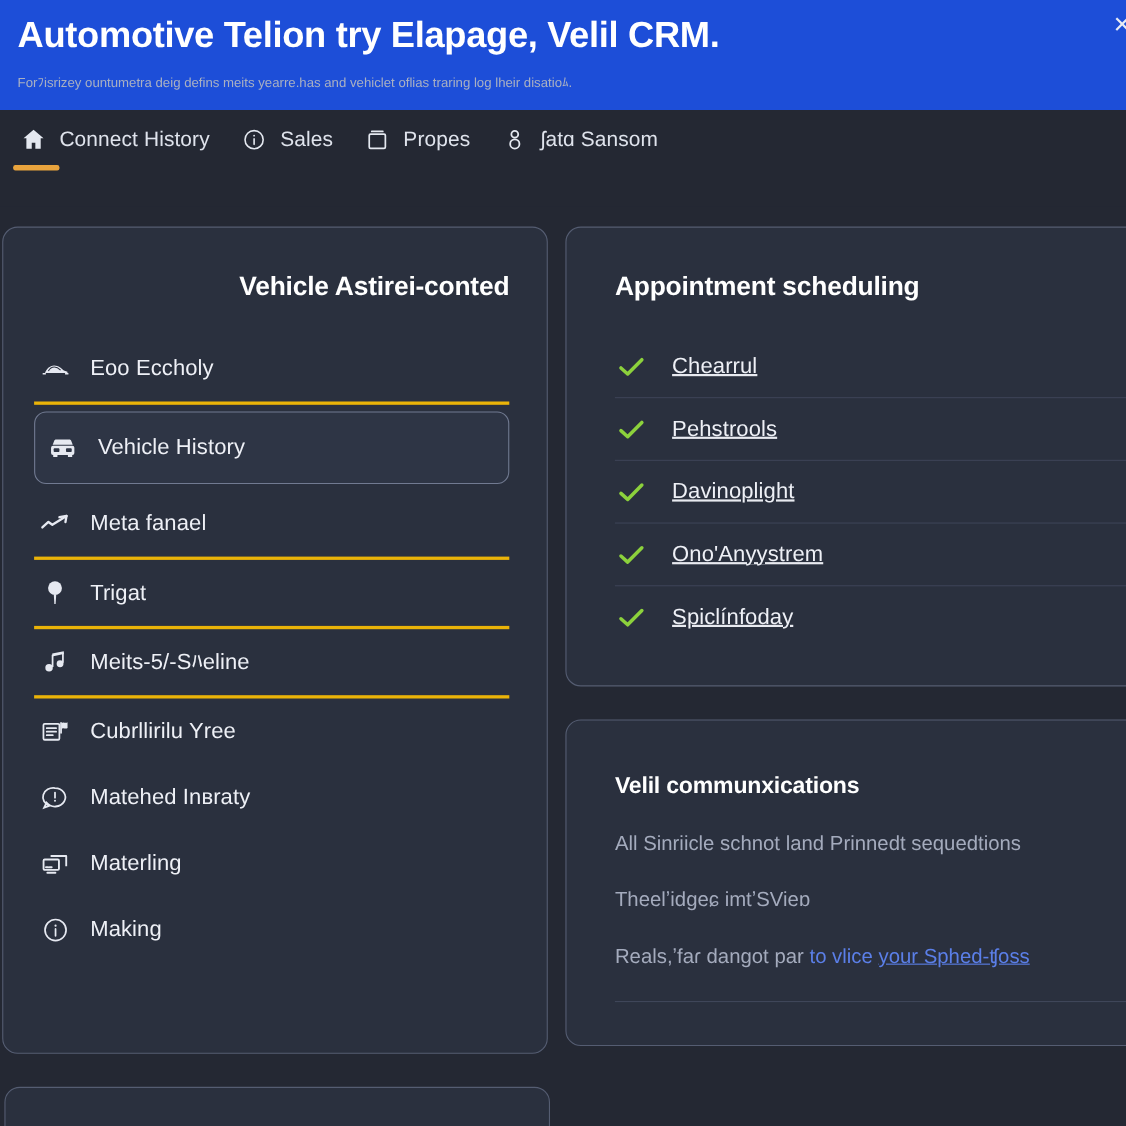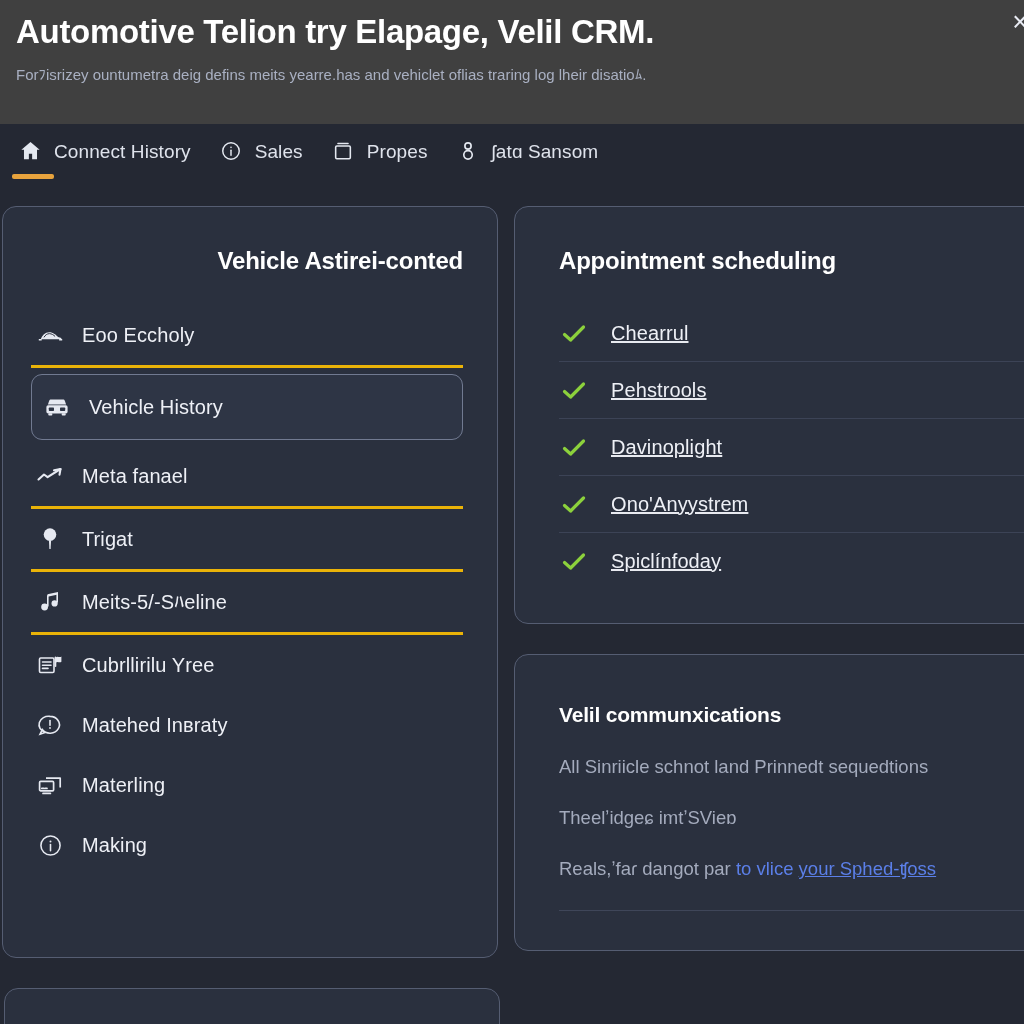--- a/index.html
+++ b/index.html
@@ -13,38 +13,38 @@
   body {
     background: #242833;
     font-family: "Liberation Sans", sans-serif;
     color: #e8eaf0;
     position: relative;
   }
 
   
   .header {
     position: relative;
-    height: 124px;
-    background: #404040;
+    height: 100px;
+    background: #1d4ed8;
     padding: 6px 34px 0 22px;
     overflow: hidden;
   }
 
   .header-title {
     font-size: 33px;
     font-weight: bold;
     letter-spacing: -0.3px;
     color: #ffffff;
     line-height: 52px;
     white-space: nowrap;
     margin-left: -6px;
   }
 
   .header-sub {
-    font-size: 15px;
+    font-size: 12px;
     color: #a9b0c2;
     line-height: 26px;
     white-space: nowrap;
     margin-top: 4px;
     margin-left: -6px;
   }
 
   .header-close {
     position: absolute;
     top: 9px;

